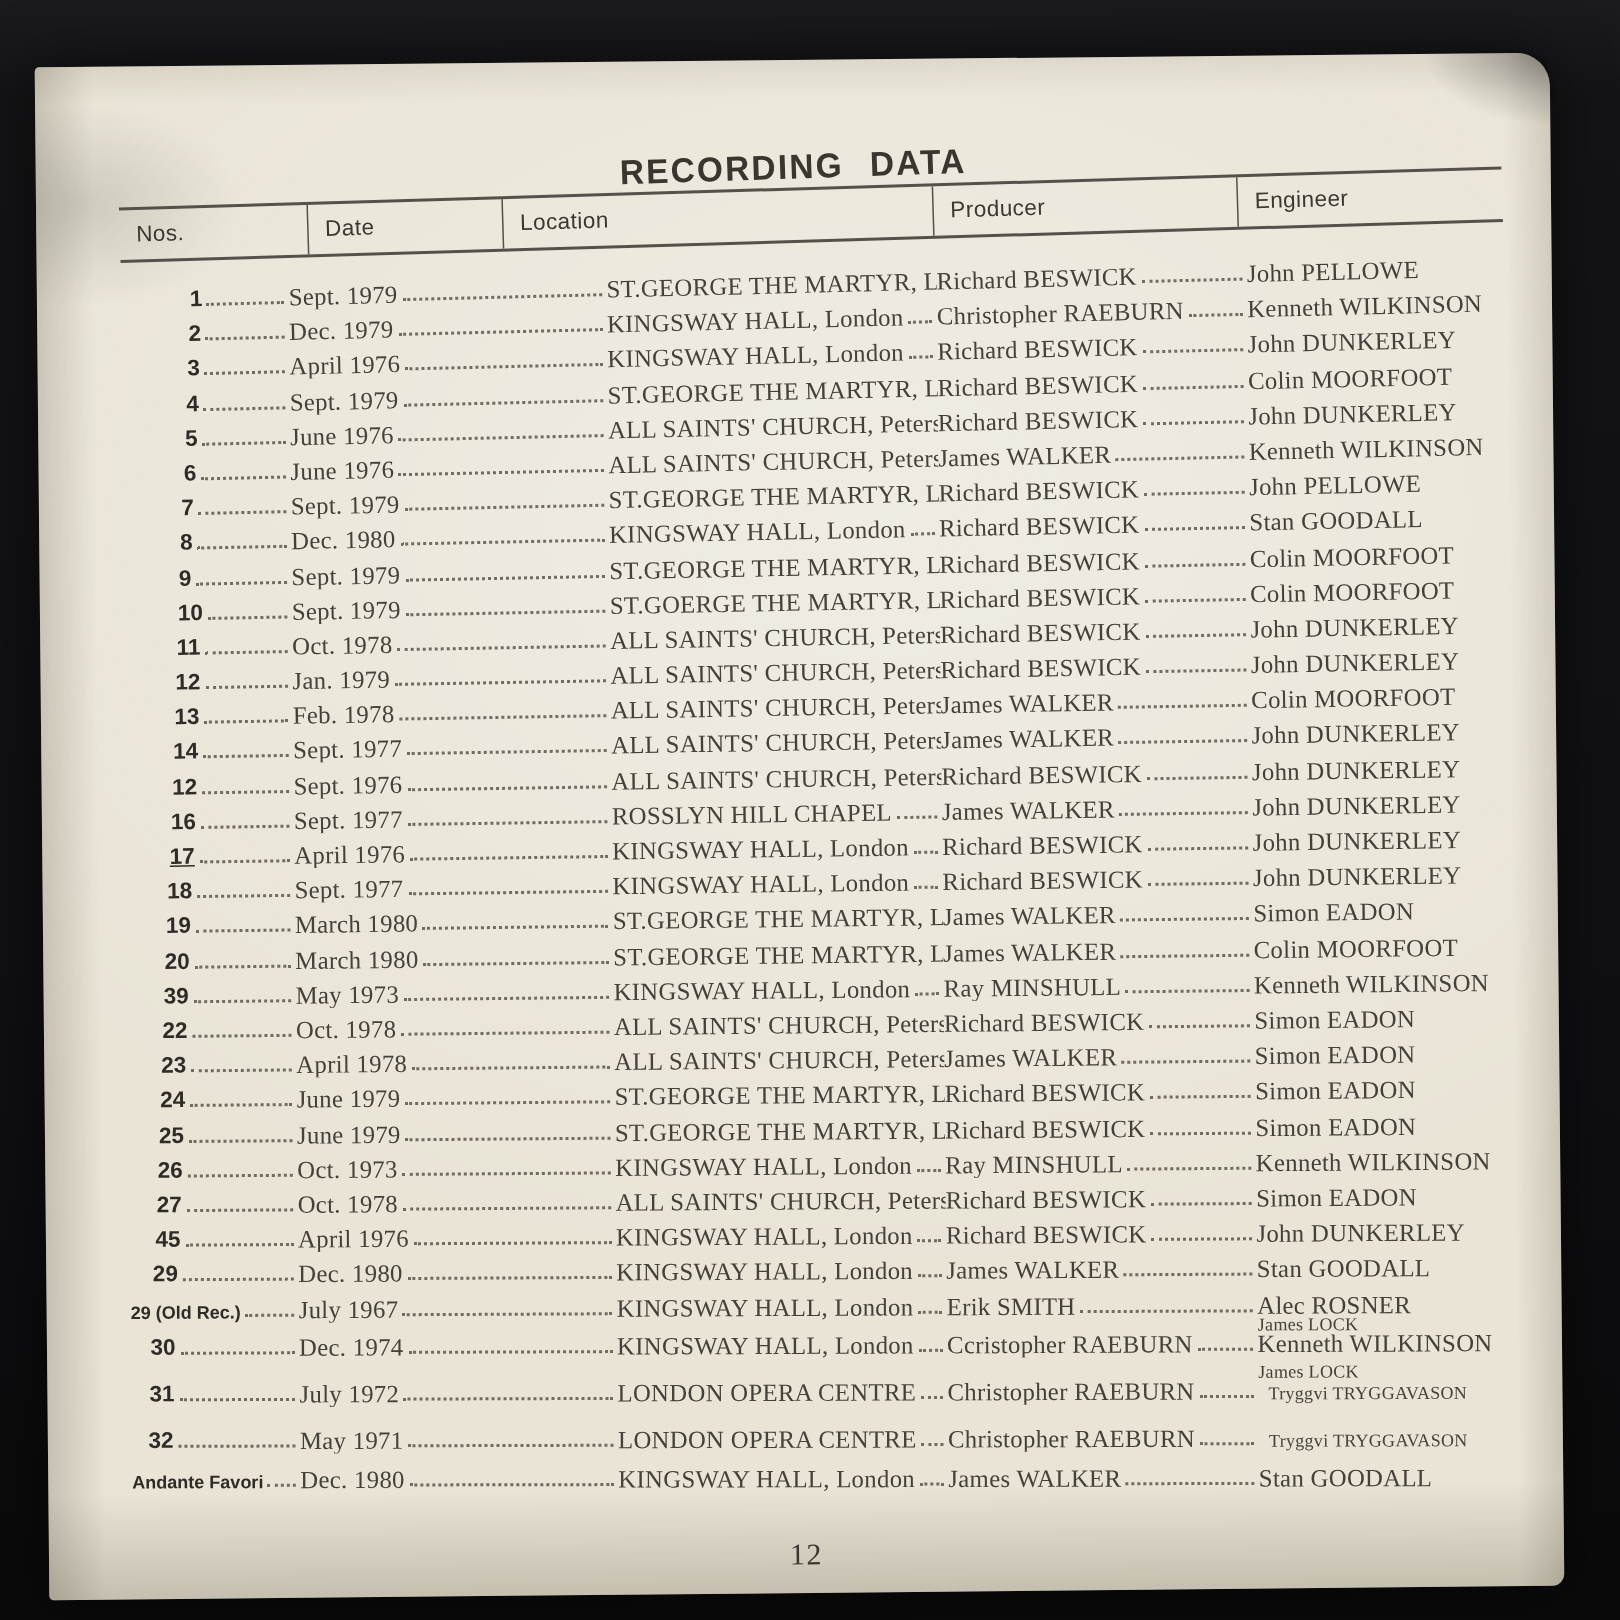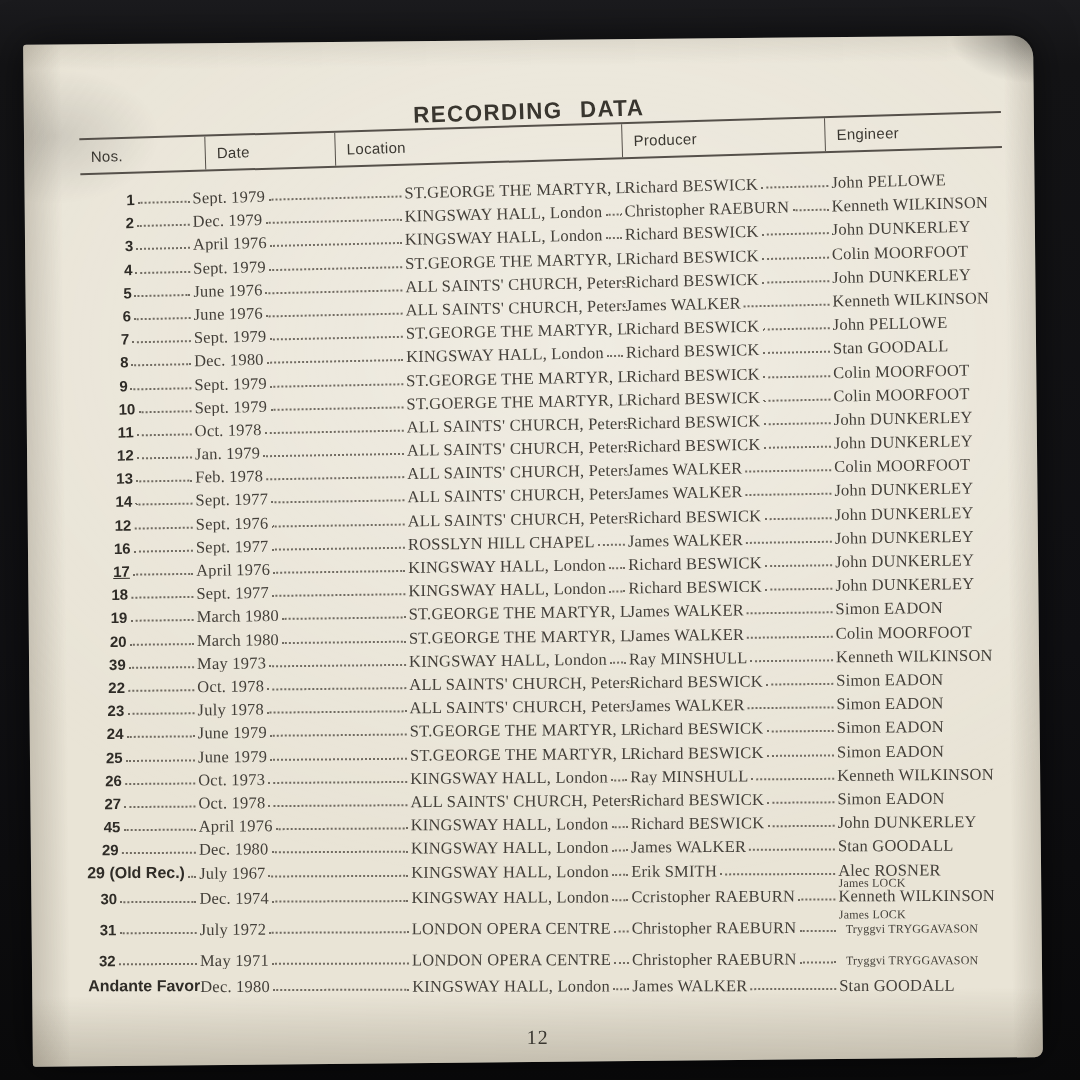--- a/index.html
+++ b/index.html
@@ -33,21 +33,21 @@
   .th{border-left:1.5px solid #55504a;display:flex;align-items:center;padding-left:11px;
     box-sizing:border-box;letter-spacing:.3px;}
   .th:first-child{border-left:none;}
   .th.h1{width:125px}.th.h2{width:130px}.th.h3{width:287px}.th.h4{width:203px}.th.h5{flex:1}
   .rows{position:absolute;left:56px;top:142px;width:926px;}
   .row{display:flex;align-items:flex-end;box-sizing:border-box;}
   .c{display:flex;align-items:flex-end;box-sizing:border-box;overflow:hidden;}
   .c1{width:112px}.c2{width:212px}.c3{width:220px}.c4{width:207px}.c5{flex:1}
   .num{font-family:"Liberation Sans",sans-serif;font-weight:700;font-size:15px;
     color:#2f2c27;white-space:nowrap;line-height:1.05;}
-  .num.small{font-size:16px;}
+  .num.small{font-size:12px;}
   .txt{font-size:16.5px;color:#44403a;white-space:nowrap;line-height:1.05;letter-spacing:.2px;}
   .leader{flex:1;min-width:6px;height:12px;border-bottom:2px dotted #5c564d;
     margin:0 3px 4px 3px;opacity:.85;}
   .eng-two{display:flex;flex-direction:column;font-size:12px;line-height:1.12;
     color:#44403a;white-space:nowrap;letter-spacing:.2px;}
   .eng-two .l2{padding-left:7px;margin-top:32px;}
   .pagenum{position:absolute;left:0;width:100%;top:986px;text-align:center;
     font-size:20px;color:#3a3731;letter-spacing:1px;}
 </style>
 </head>
@@ -514,21 +514,21 @@
             <div class="c c5">
               <span class="txt">Simon EADON</span>
             </div>
           </div>
           <div class="row" style="height: 23.2px; transform: rotate(0.02deg); transform-origin: 0px 100%;">
             <div class="c c1">
               <span class="num" style="padding-left: 22px;">23</span>
               <i class="leader"></i>
             </div>
             <div class="c c2">
-              <span class="txt">July 1978</span>
+              <span class="txt">April 1978</span>
               <i class="leader"></i>
             </div>
             <div class="c c3">
               <span class="txt">ALL SAINTS' CHURCH, Petersham</span>
             </div>
             <div class="c c4">
               <span class="txt">James WALKER</span>
               <i class="leader"></i>
             </div>
             <div class="c c5">

